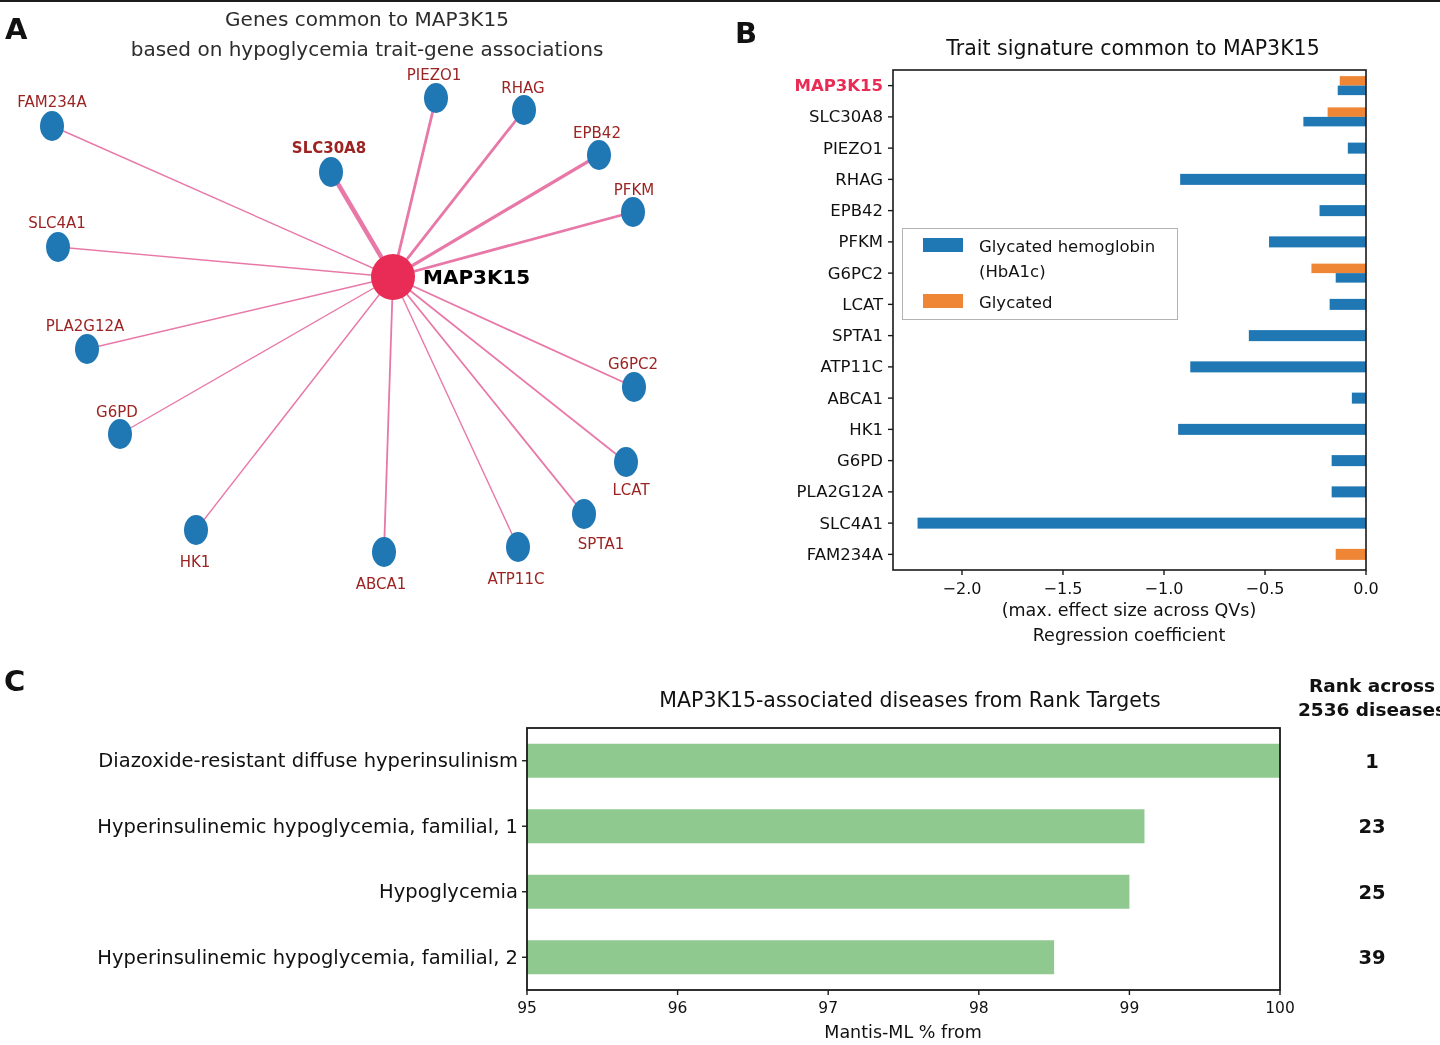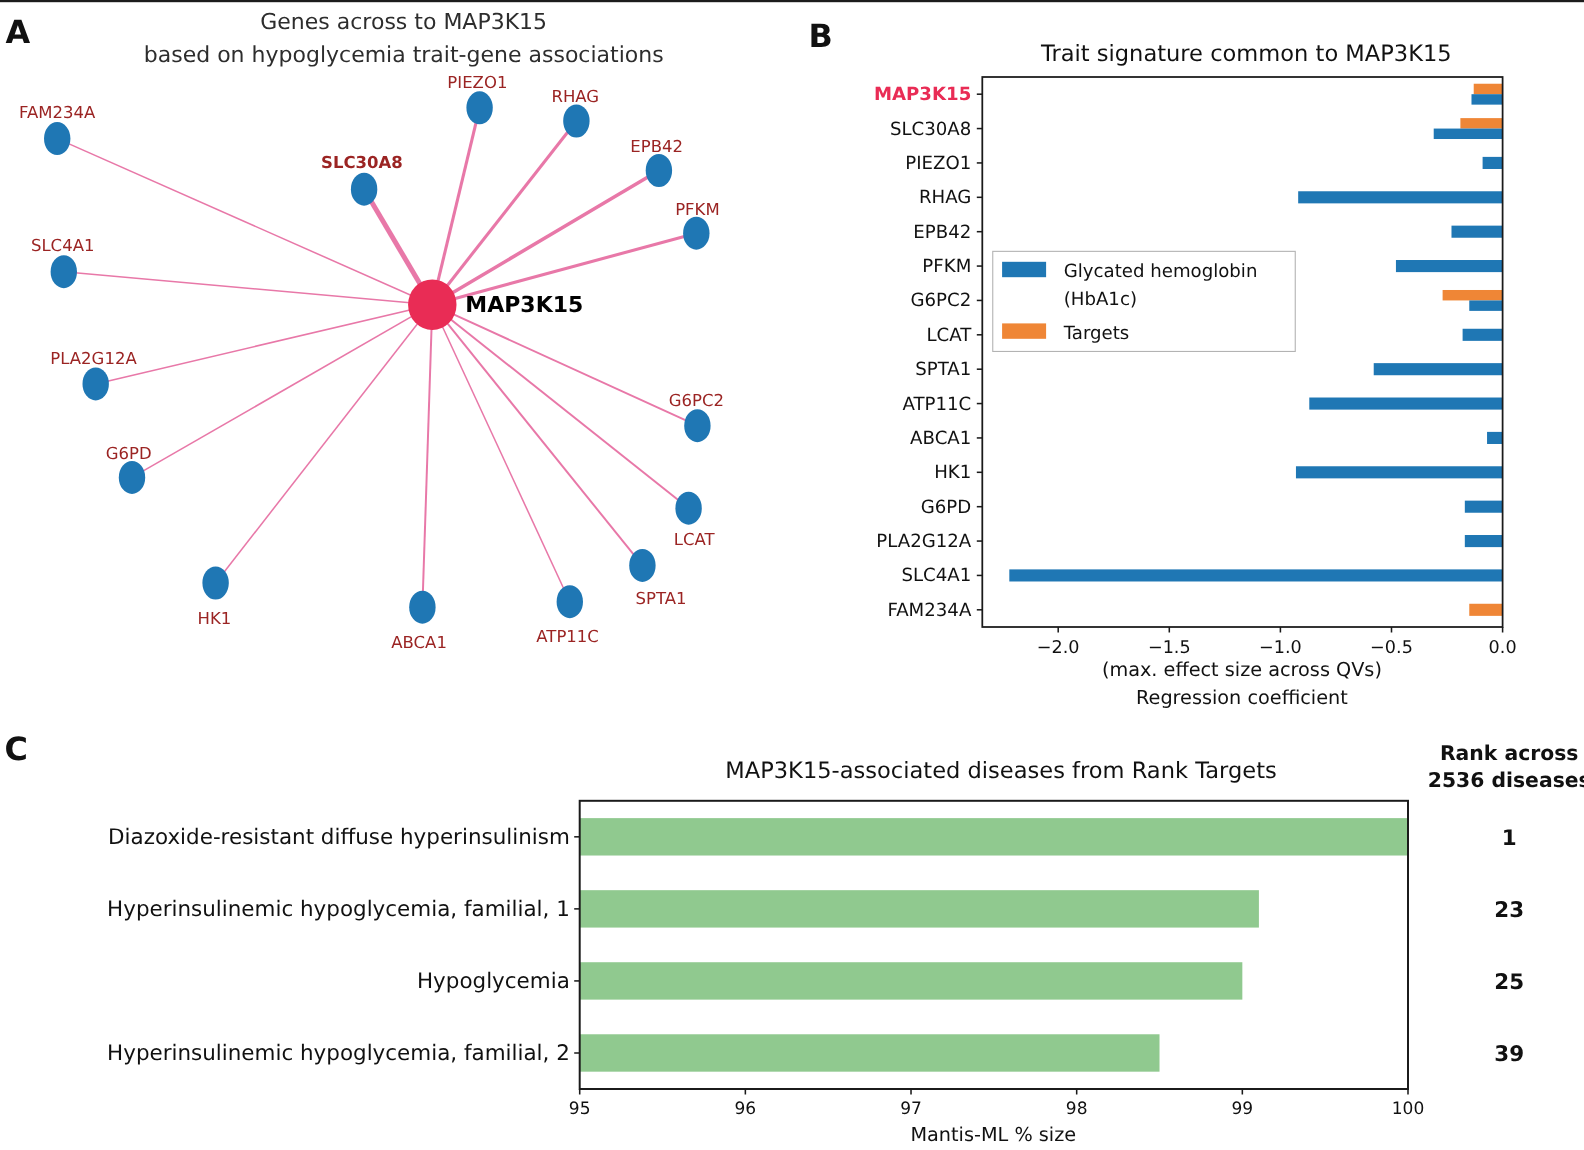--- a/index.html
+++ b/index.html
@@ -10,21 +10,21 @@
   .panel-letter{font-size:29px;font-weight:bold;color:#111;}
   .ctr{transform:translateX(-50%);text-align:center;white-space:nowrap;}
   #panel-a-title{left:367px;top:4px;font-size:20px;line-height:30px;color:#2d2d2d;}
   #panel-b-title{left:1133px;top:36px;font-size:20.5px;color:#111;text-align:right;}
   #panel-c-title{left:910px;top:688px;font-size:20.5px;color:#111;}
   #panel-b-xlabel{left:1129px;top:598px;font-size:17.5px;line-height:25px;color:#111;}
   #panel-c-xlabel{left:903px;top:1022px;font-size:17.5px;color:#111;}
   #rank-header{left:1372px;top:674px;font-size:18.5px;line-height:24px;font-weight:bold;color:#111;}
   #legend-box{left:902px;top:228px;width:276px;height:92px;background:#fff;
       border:1.3px solid #b3b3b3;box-sizing:border-box;display:flex;flex-direction:column;
-      justify-content:center;gap:6px;padding:6px 0 6px 8px;}
+      justify-content:center;gap:6px;padding:6px 0 6px 20px;}
   .lrow{display:flex;align-items:flex-start;}
   .sw{display:inline-block;width:40px;height:14px;margin-top:4px;flex:none;}
   .ltext{margin-left:16px;font-size:16.5px;line-height:25px;color:#111;}
   #gfx{position:absolute;left:0;top:0;}
 </style>
 </head>
 <body>
 
 <div id="fig">
   <div class="topline"></div>
@@ -168,46 +168,46 @@
       <text x="1129.4" y="1013" fill="#111" font-family="&quot;DejaVu Sans&quot;,&quot;Liberation Sans&quot;,sans-serif" text-anchor="middle" font-size="15.5">99</text>
       <line x1="1280" y1="990" x2="1280" y2="995" stroke="#1a1a1a" stroke-width="1.4"></line>
       <text x="1280" y="1013" fill="#111" font-family="&quot;DejaVu Sans&quot;,&quot;Liberation Sans&quot;,sans-serif" text-anchor="middle" font-size="15.5">100</text>
     </svg>
 
   <div class="abs panel-letter" style="left:5px;top:12px;">A</div>
   <div class="abs panel-letter" style="left:735px;top:16px;">B</div>
   <div class="abs panel-letter" style="left:4px;top:664px;">C</div>
 
   <div class="abs ctr" id="panel-a-title">
-    <div>Genes across to MAP3K15</div>
+    <div>Genes common to MAP3K15</div>
     <div>based on hypoglycemia trait-gene associations</div>
   </div>
 
   <div class="abs ctr" id="panel-b-title">Trait signature common to MAP3K15</div>
 
   <div class="abs" id="legend-box">
     <div class="lrow">
       <span class="sw" style="background: rgb(31, 119, 180);"></span>
       <span class="ltext">
         <span>Glycated hemoglobin</span><br>
         <span>(HbA1c)</span>
       </span>
     </div>
     <div class="lrow">
       <span class="sw" style="background: rgb(239, 134, 54);"></span>
-      <span class="ltext">Targets</span>
+      <span class="ltext">Glycated</span>
     </div>
   </div>
 
   <div class="abs ctr" id="panel-b-xlabel">
     <div>(max. effect size across QVs)</div>
     <div>Regression coefficient</div>
   </div>
 
   <div class="abs ctr" id="panel-c-title">MAP3K15-associated diseases from Rank Targets</div>
 
   <div class="abs ctr" id="rank-header">
     <div>Rank across</div>
     <div>2536 diseases</div>
   </div>
 
-  <div class="abs ctr" id="panel-c-xlabel">Mantis-ML % size</div>
+  <div class="abs ctr" id="panel-c-xlabel">Mantis-ML % from</div>
 </div>
 
 </body></html>

